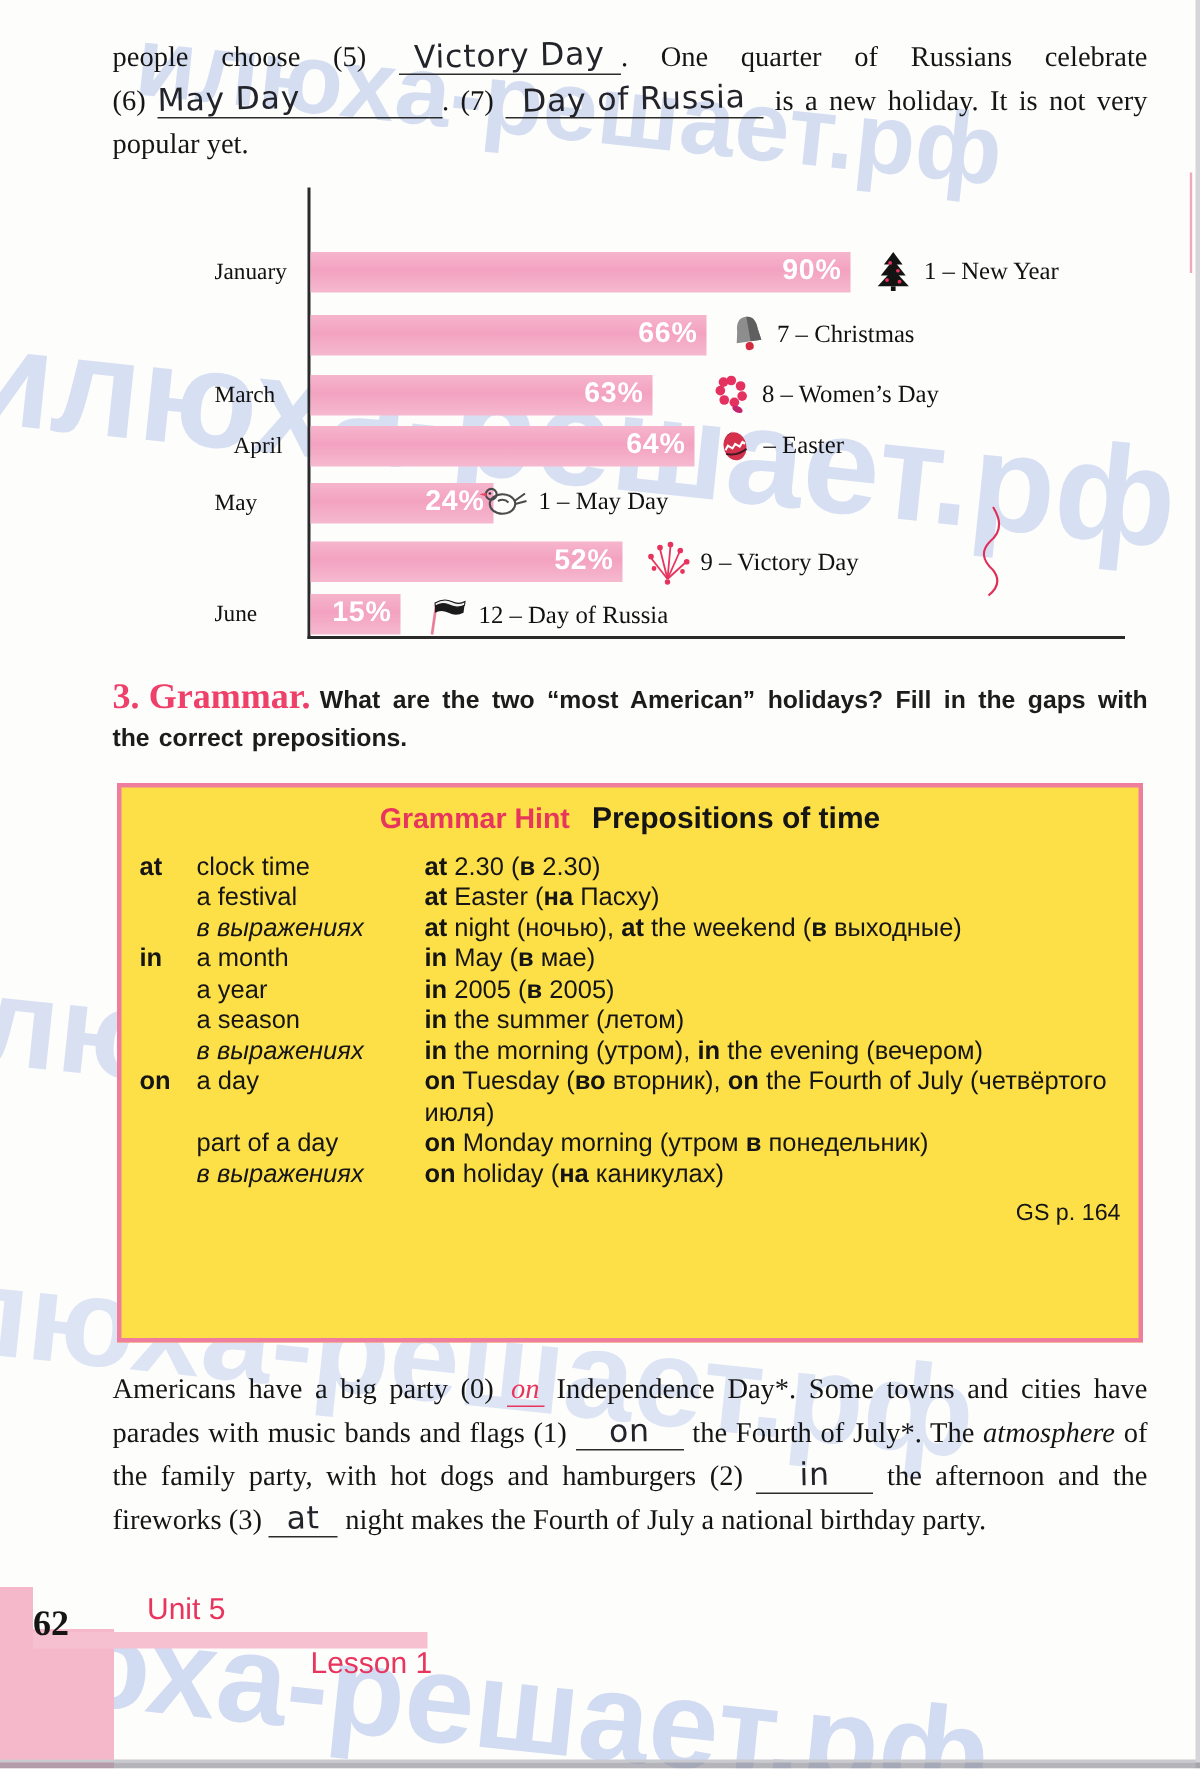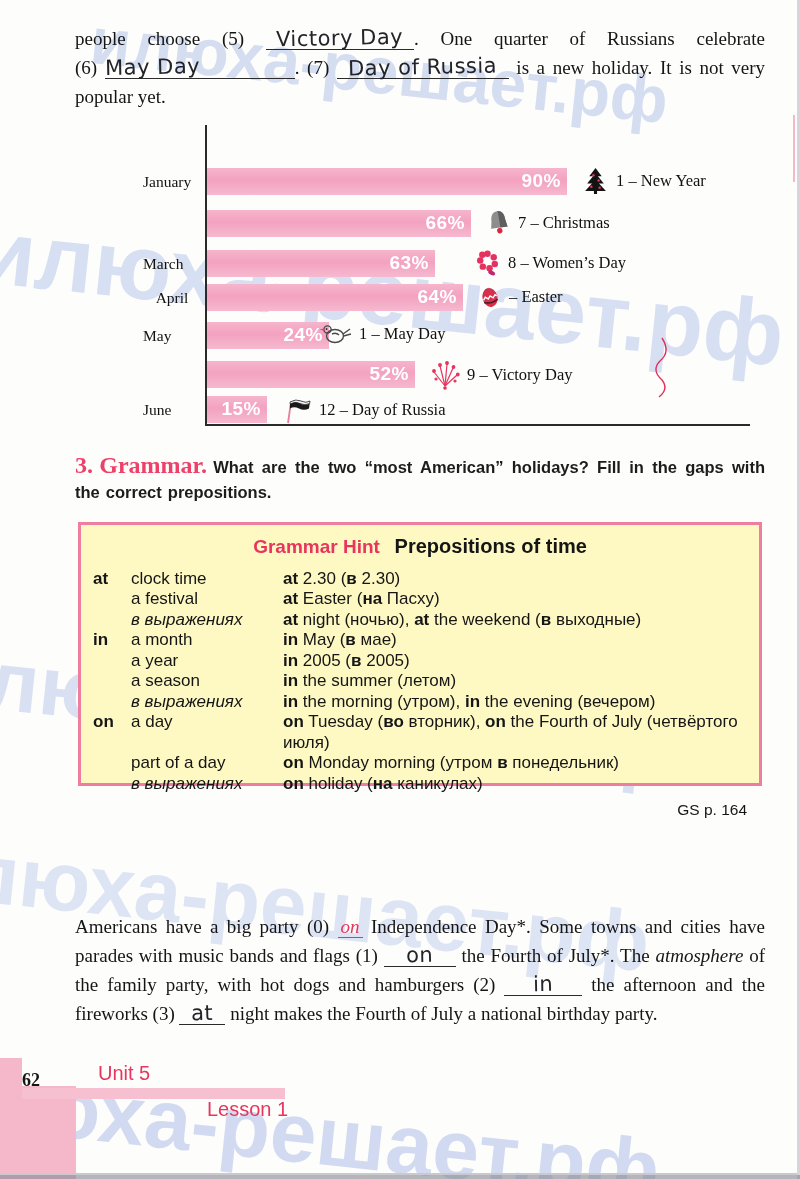--- a/index.html
+++ b/index.html
@@ -29,35 +29,35 @@
   .month{position:absolute;left:0;width:58px;font-size:15.5px;color:#111;}
   .legend{position:absolute;display:flex;align-items:center;gap:7px;font-size:16.5px;
           white-space:nowrap;color:#111;}
   .legend svg{display:block;}
   
   #exercise-head{position:absolute;left:75px;top:452px;width:690px;text-align:justify;z-index:2;}
   .ex-num{color:#ef4069;font-size:24px;font-weight:bold;font-family:"Liberation Serif",serif;}
   .ex-instr{font-family:"Liberation Sans",sans-serif;font-weight:bold;font-size:16.5px;
             word-spacing:1.5px;line-height:25px;color:#1c1c1c;}
   
-  #hintbox{position:absolute;left:78px;top:522px;width:684px;height:264px;box-sizing:border-box;
-           border:3px solid #ef7e9e;background:#fef9c3;z-index:2;
+  #hintbox{position:absolute;left:78px;top:522px;width:684px;height:373px;box-sizing:border-box;
+           border:3px solid #ef7e9e;background:#fde047;z-index:2;
            font-family:"Liberation Sans",sans-serif;font-size:17px;line-height:20.5px;color:#151515;
            padding:9px 12px 0 12px;}
   #hint-title{text-align:center;margin:2px 0 10px 0;}
   #hint-title .red{color:#e8355e;font-weight:bold;font-size:19px;}
   #hint-title .black{font-weight:bold;font-size:20px;margin-left:10px;}
   .hint-row{display:flex;}
   .hint-prep{width:38px;font-weight:bold;flex:none;}
   .hint-usage{width:152px;flex:none;}
   .hint-ex{flex:1;}
   .gs-ref{text-align:right;font-size:15.5px;margin-top:6px;}
   
   .pinkblock{position:absolute;background:#f5b7ca;z-index:1;}
-  #page-num{position:absolute;left:22px;top:1070px;font-size:18px;font-weight:bold;z-index:3;}
+  #page-num{position:absolute;left:22px;top:1070px;font-size:24px;font-weight:bold;z-index:3;}
   #unit-label{position:absolute;left:98px;top:1062px;font-family:"Liberation Sans",sans-serif;
               font-size:20px;color:#e8355e;z-index:3;}
   #lesson-label{position:absolute;left:163px;top:1098px;font-family:"Liberation Sans",sans-serif;
               font-size:20px;color:#e8355e;z-index:3;margin-left:44px;}
   
   #edge-right{position:absolute;right:0;top:0;width:3px;height:100%;background:#d5d5da;z-index:5;}
   #edge-bottom{position:absolute;left:0;bottom:0;width:100%;height:4px;background:#8e8e96;opacity:.65;z-index:5;}
   #deco{position:absolute;left:0;top:0;z-index:4;pointer-events:none;}
   b{font-weight:bold;} i{font-style:italic;}
 </style>

